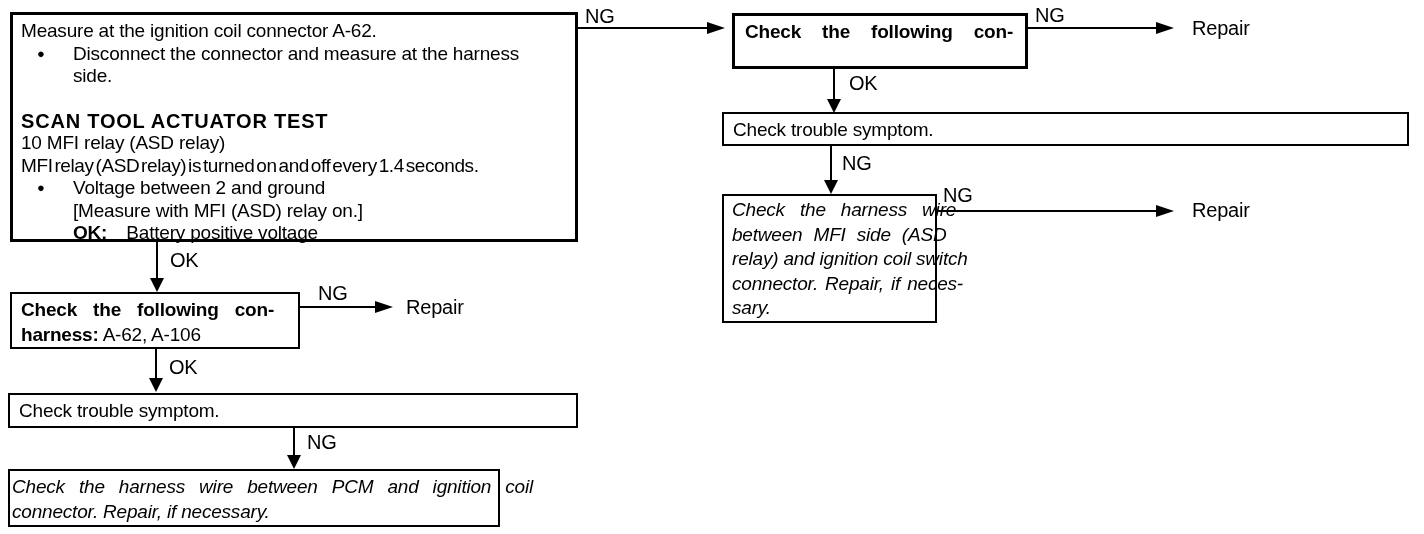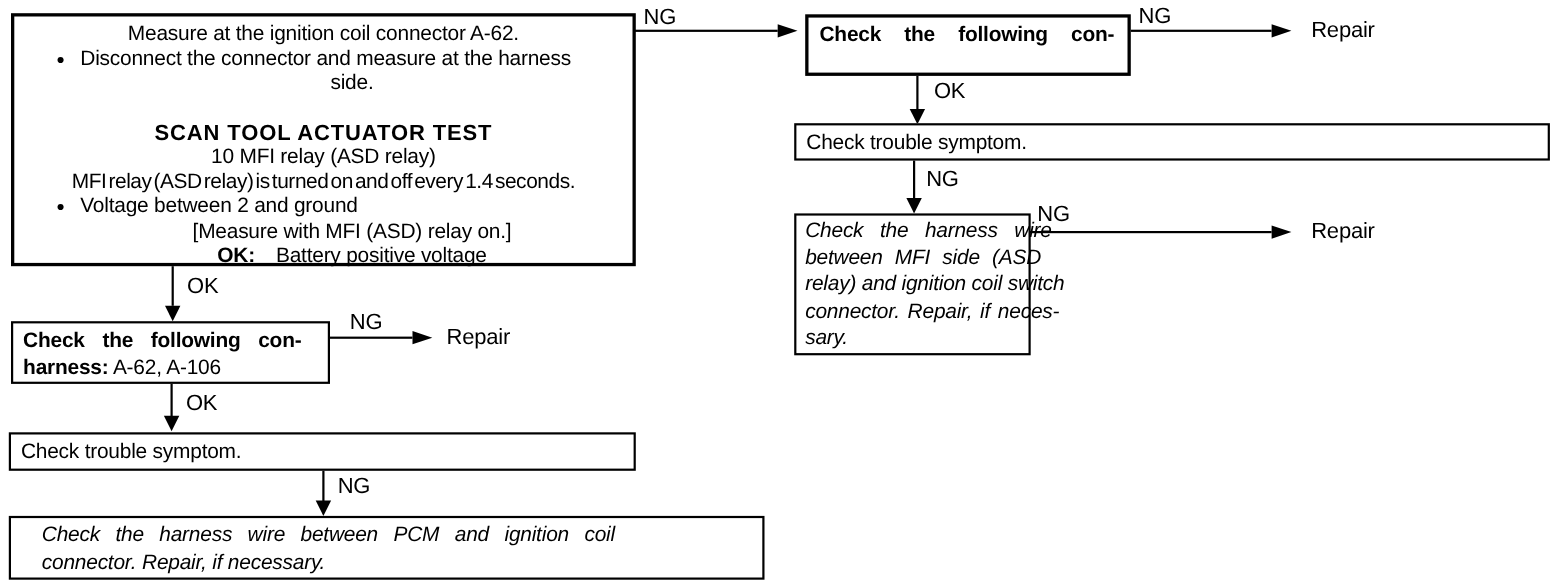--- a/index.html
+++ b/index.html
@@ -14,33 +14,33 @@
   }
   .box {
     position: absolute;
     border: 2px solid #000;
     background: #fff;
     box-sizing: border-box;
     font-size: 19px;
     letter-spacing: -0.2px;
     line-height: 22.5px;
   }
-  .box.thick { border-width: 3px; text-align: center; }
+  .box.thick { border-width: 3px; }
   .ln { white-space: nowrap; }
   .bul { display: flex; padding-left: 16px; }
   .bullet-icon { display: inline-block; width: 36px; font-size: 13px; flex: 0 0 36px; }
   .ind { padding-left: 52px; }
   .heading { font-weight: bold; font-size: 20px; letter-spacing: 0.8px; margin-top: 22px; }
   .tight { word-spacing: -3px; letter-spacing: -0.4px; }
   .boldtxt { font-weight: bold; }
   .italictxt { font-style: italic; }
   .b1 { left: 10px; top: 12px; width: 568px; height: 230px; padding: 5px 8px; }
   .b2 { left: 10px; top: 292px; width: 290px; height: 57px; padding: 3px 9px; line-height: 25px; }
   .b3 { left: 8px;  top: 393px; width: 570px; height: 35px; padding: 5px 9px; }
-  .b4 { left: 8px;  top: 469px; width: 687px; height: 58px; padding: 3px 28px; line-height: 25px; }
+  .b4 { left: 8px;  top: 469px; width: 492px; height: 58px; padding: 3px 2px; line-height: 25px; }
   .r1 { left: 732px; top: 13px; width: 296px; height: 56px; padding: 3px 10px; line-height: 25px; border-width: 3px; }
   .r2 { left: 722px; top: 112px; width: 687px; height: 34px; padding: 5px 9px; }
   .r3 { left: 722px; top: 194px; width: 215px; height: 129px; padding: 2px 8px; line-height: 24.6px; }
   .ws16 { word-spacing: 16px; }
   .ws11 { word-spacing: 11px; }
   .ws10 { word-spacing: 10px; }
   .ws9  { word-spacing: 9px; }
   .ws6  { word-spacing: 6px; }
   .ws2  { word-spacing: 2px; }
   .okgap { margin-left: 14px; margin-top: 23px; }

